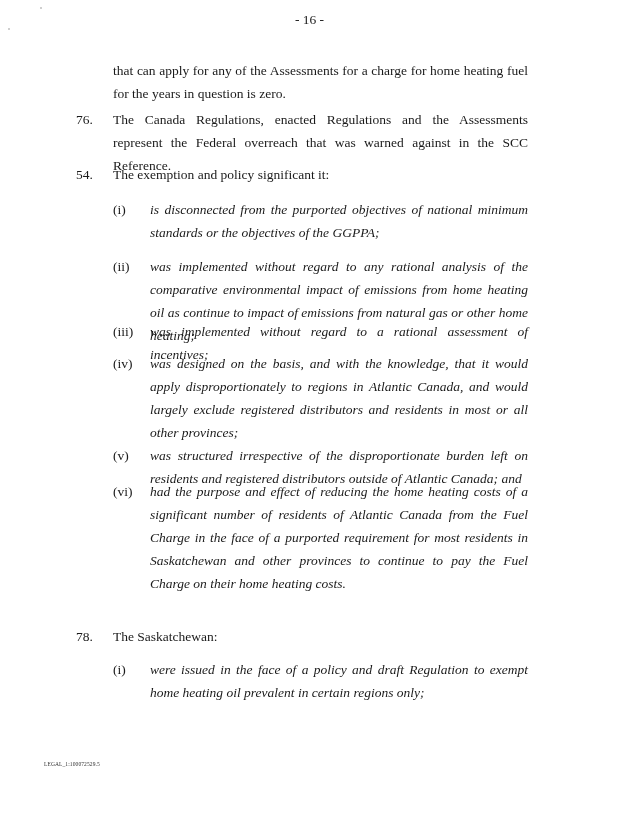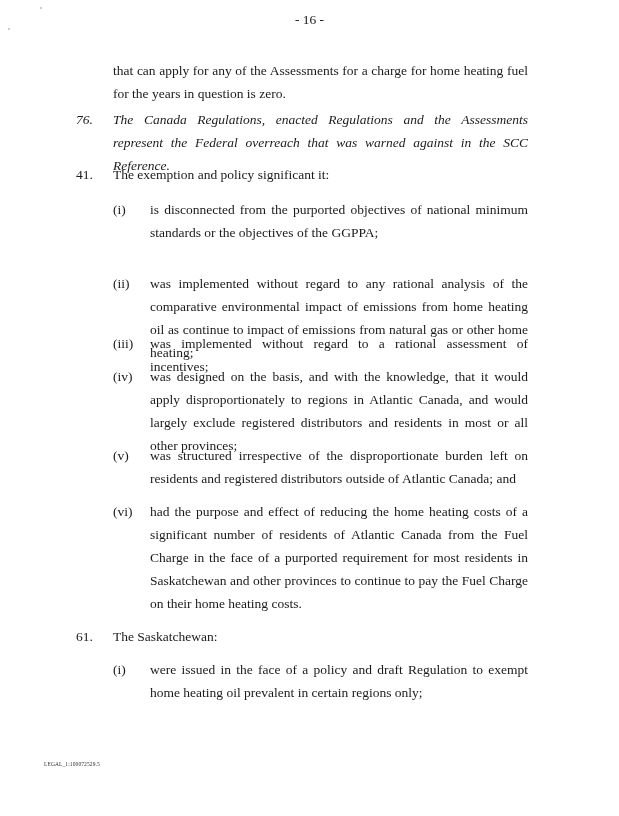--- a/index.html
+++ b/index.html
@@ -61,20 +61,21 @@
     }
     .sub .label {
       position: absolute;
       left: 0;
       top: 0;
     }
     .sub .text {
       margin-left: 37px;
       text-align: justify;
       text-align-last: left;
+      font-style: italic;
     }
     .footer {
       position: absolute;
       left: 44px;
       top: 761px;
       font-size: 5.5px;
       color: #333;
       letter-spacing: 0.1px;
     }
     .speck {
@@ -87,62 +88,62 @@
 </head>
 <body>
 
 <div class="speck" style="left:40px;top:7px;"></div>
 <div class="speck" style="left:8px;top:28px;"></div>
 
 <div class="page-number">- 16 -</div>
 
 <div class="block continuation">that can apply for any of the Assessments for a charge for home heating fuel for the years in question is zero.</div>
 
-<div class="para" style="top:108px;font-style:italic;">
+<div class="para" style="top:108px;">
   <span class="num">76.</span>
   <div class="text">The Canada Regulations, enacted Regulations and the Assessments represent the Federal overreach that was warned against in the SCC Reference.</div>
 </div>
 
 <div class="para" style="top:163px;">
-  <span class="num">41.</span>
+  <span class="num">54.</span>
   <div class="text">The exemption and policy significant it:</div>
 </div>
 
 <div class="sub" style="top:198px;">
   <span class="label">(i)</span>
   <div class="text">is disconnected from the purported objectives of national minimum standards or the objectives of the GGPPA;</div>
 </div>
 
-<div class="sub" style="top:255px;margin-top:17px;">
+<div class="sub" style="top:255px;">
   <span class="label">(ii)</span>
   <div class="text">was implemented without regard to any rational analysis of the comparative environmental impact of emissions from home heating oil as continue to impact of emissions from natural gas or other home heating;</div>
 </div>
 
-<div class="sub" style="top:332px;">
+<div class="sub" style="top:320px;">
   <span class="label">(iii)</span>
   <div class="text">was implemented without regard to a rational assessment of incentives;</div>
 </div>
 
-<div class="sub" style="top:365px;">
+<div class="sub" style="top:352px;">
   <span class="label">(iv)</span>
   <div class="text">was designed on the basis, and with the knowledge, that it would apply disproportionately to regions in Atlantic Canada, and would largely exclude registered distributors and residents in most or all other provinces;</div>
 </div>
 
 <div class="sub" style="top:444px;">
   <span class="label">(v)</span>
   <div class="text">was structured irrespective of the disproportionate burden left on residents and registered distributors outside of Atlantic Canada; and</div>
 </div>
 
-<div class="sub" style="top:500px;">
+<div class="sub" style="top:480px;">
   <span class="label">(vi)</span>
   <div class="text">had the purpose and effect of reducing the home heating costs of a significant number of residents of Atlantic Canada from the Fuel Charge in the face of a purported requirement for most residents in Saskatchewan and other provinces to continue to pay the Fuel Charge on their home heating costs.</div>
 </div>
 
 <div class="para" style="top:625px;">
-  <span class="num">61.</span>
+  <span class="num">78.</span>
   <div class="text">The Saskatchewan:</div>
 </div>
 
 <div class="sub" style="top:658px;">
   <span class="label">(i)</span>
   <div class="text">were issued in the face of a policy and draft Regulation to exempt home heating oil prevalent in certain regions only;</div>
 </div>
 
 <div class="footer">LEGAL_1:100072529.5</div>
 

